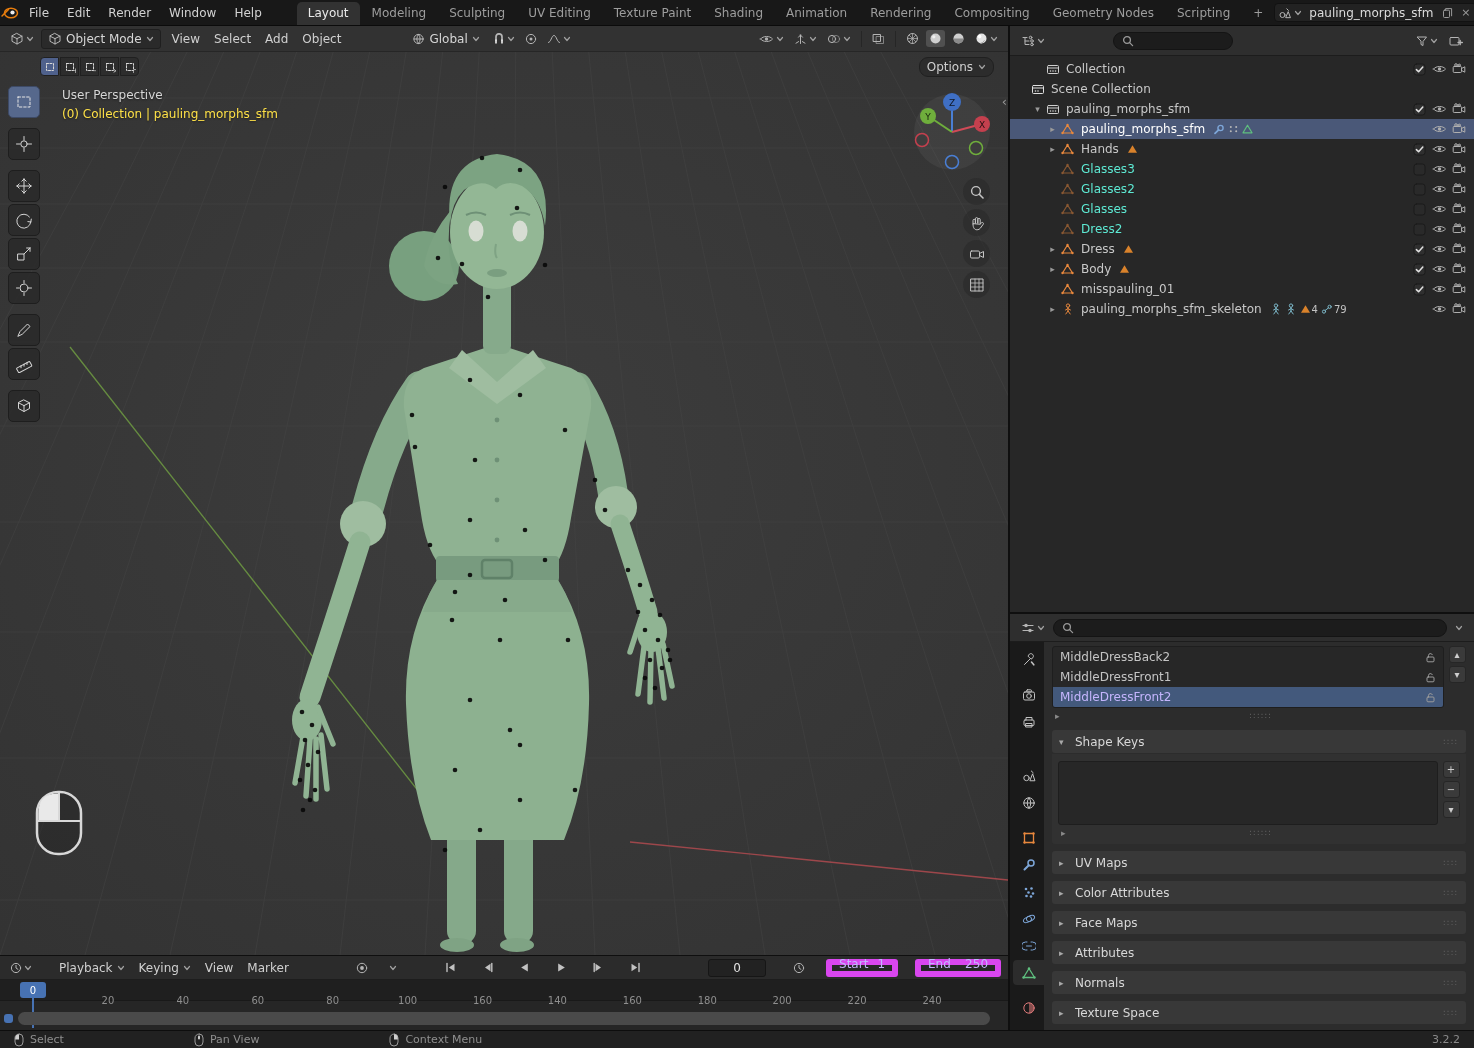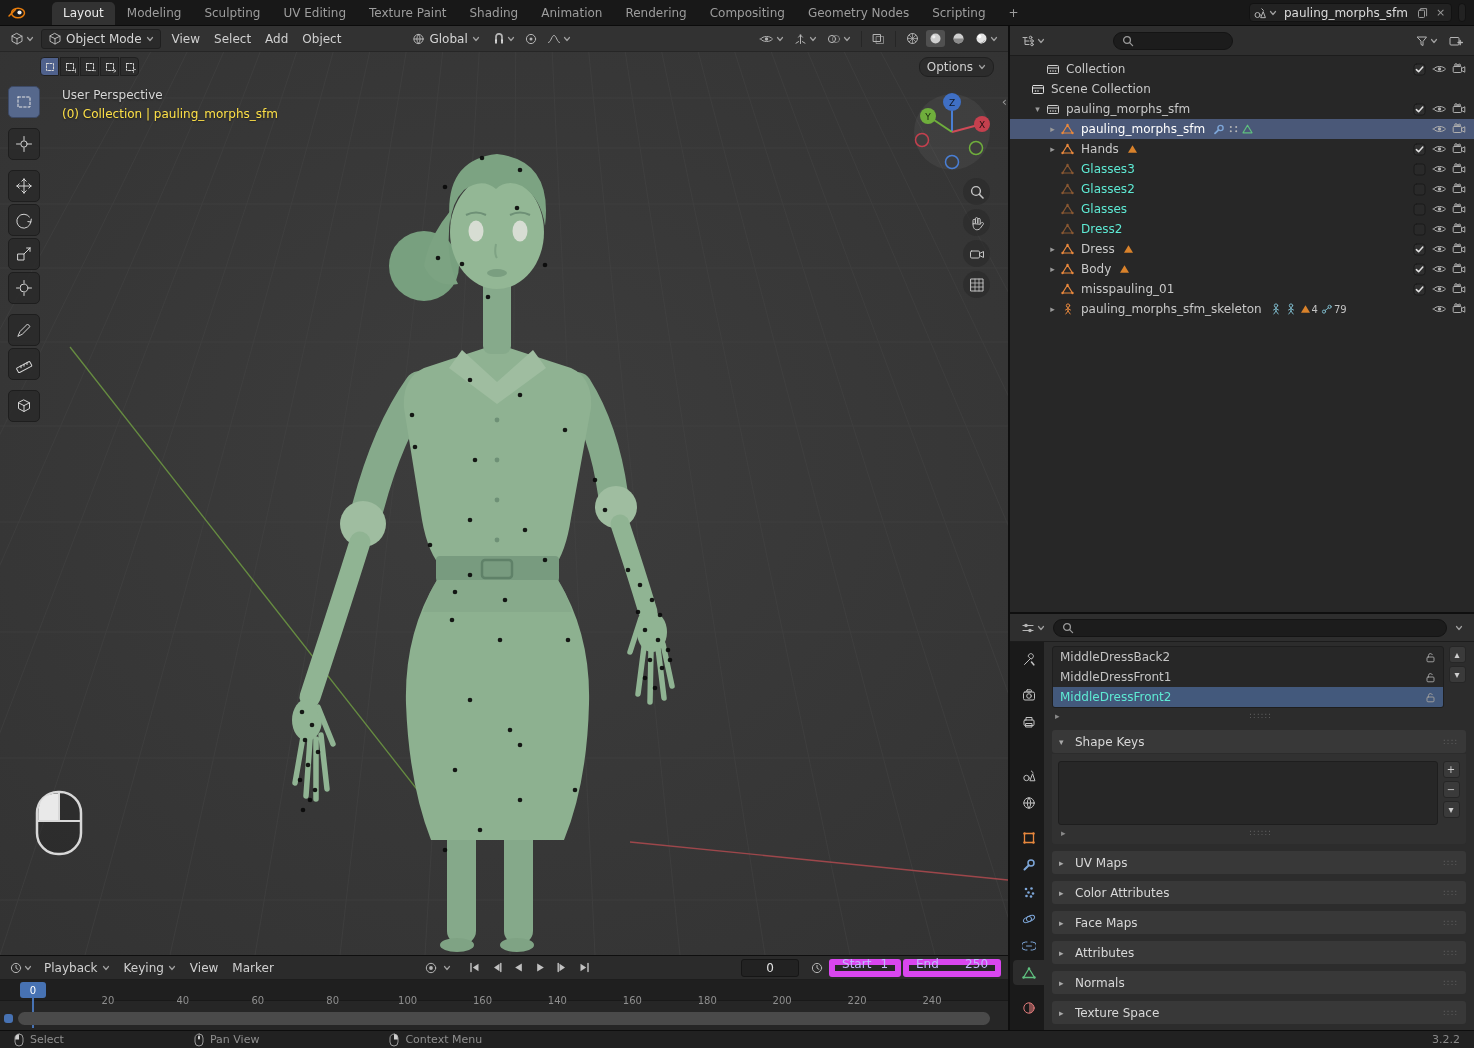--- a/index.html
+++ b/index.html
@@ -5,21 +5,21 @@
   *{margin:0;padding:0;box-sizing:border-box}
   body{width:1474px;height:1048px;overflow:hidden;background:#0c0c0c;font-family:"DejaVu Sans","Liberation Sans",sans-serif;user-select:none}
   #app{position:relative;width:1474px;height:1048px;color:#c8c8c8;font-size:12px}
   .flex{flex:1}
   svg{display:block}
   
   #topbar{position:absolute;left:0;top:0;width:1474px;height:26px;background:#181818;display:flex;align-items:stretch;border-bottom:1px solid #0b0b0b;z-index:30}
   #blender-logo{width:34px;display:flex;align-items:center;justify-content:center}
   #topbar-menus{display:flex;align-items:stretch}
   .tmenu{padding:0 9px;display:flex;align-items:center;color:#d2d2d2}
-  #tabs{display:flex;align-items:flex-end;margin-left:18px;gap:1px}
+  #tabs{display:flex;align-items:flex-end;margin-left:26px;gap:1px}
   .tab{padding:4px 11px 5px;border-radius:5px 5px 0 0;color:#9d9d9d;white-space:nowrap}
   .tab.active{background:#323232;color:#eaeaea}
   #topbar-right{margin-left:auto;display:flex;align-items:center;gap:6px;padding-right:8px}
   .selector{display:flex;align-items:center;background:#222;border:1px solid #121212;border-radius:4px;height:19px;padding:0 3px;gap:3px}
   .selector .name{color:#dcdcdc;padding:0 4px;white-space:nowrap}
   .mini-btn{display:flex;align-items:center;justify-content:center;width:15px;height:15px;border-radius:2px;color:#9a9a9a;font-size:11px}
   
   #vp-header{position:absolute;left:0;top:26px;width:1008px;height:26px;background:#323232;display:flex;align-items:center;gap:4px;padding:0 7px;border-bottom:1px solid #262626;z-index:20}
   .hbtn{display:flex;align-items:center;gap:4px;padding:2px 6px;border-radius:3px;color:#d6d6d6}
   .pill{background:#2a2a2a;border:1px solid #1f1f1f}
@@ -40,21 +40,21 @@
   #vtoolbar{position:absolute;left:8px;top:34px;display:flex;flex-direction:column;gap:2px;z-index:5}
   .vtool{width:32px;height:32px;background:rgba(42,42,42,.88);border:1px solid #1e1e1e;border-radius:5px;display:flex;align-items:center;justify-content:center}
   .vtool.active{background:#56688c;border-color:#3d4a66}
   .vtool.gap{margin-top:8px}
   #gizmo{position:absolute;right:14px;top:36px;z-index:5}
   .navbtn{position:absolute;right:18px;width:27px;height:27px;border-radius:50%;background:rgba(40,40,40,.55);display:flex;align-items:center;justify-content:center;z-index:5}
   #sidebar-toggle{position:absolute;right:1px;top:42px;color:#9a9a9a;font-size:13px;z-index:5}
   #mouse-hint{position:absolute;left:30px;top:736px;z-index:5}
   
   #timeline{position:absolute;left:0;top:955px;width:1008px;height:75px;background:#262626;border-top:1px solid #0f0f0f}
-  #tl-header{height:24px;background:#2b2b2b;display:flex;align-items:center;gap:2px;padding:0 7px;border-bottom:1px solid #1d1d1d}
+  #tl-header{height:24px;background:#2b2b2b;display:flex;align-items:center;gap:17px;padding:0 7px;border-bottom:1px solid #1d1d1d}
   .tbtn{display:flex;align-items:center;justify-content:center;width:20px;height:18px;border-radius:3px}
   #tl-frame{width:58px;height:18px;background:#222;border:1px solid #161616;border-radius:3px;color:#e2e2e2;display:flex;align-items:center;justify-content:center;margin:0 6px}
   .tl-pill{height:18px;background:#272727;border:6px solid #d946ef;border-radius:3px;color:#c4b5fd;display:flex;align-items:flex-end;justify-content:space-between;padding:0 7px;gap:8px}
   #tl-ruler{position:relative;height:21px;background:#1f1f1f;border-bottom:1px solid #191919}
   .tick{position:absolute;top:15px;transform:translateX(-50%);font-size:10px;color:#8f8f8f}
   #playhead{position:absolute;top:2px;width:26px;height:16px;background:#4772b3;border-radius:3px;color:#fff;font-size:10px;display:flex;align-items:center;justify-content:center}
   #playhead-line{position:absolute;top:18px;width:2px;height:30px;background:#4772b3}
   #tl-scroll{position:absolute;left:4px;right:4px;bottom:5px;height:13px}
   #tl-scroll .dot{position:absolute;left:0;top:2px;width:9px;height:9px;border-radius:3px;background:#4772b3}
   #tl-scroll .handle{position:absolute;left:14px;right:14px;top:0;height:13px;border-radius:7px;background:#4a4a4a}
@@ -80,21 +80,21 @@
   #props-header .search{flex:1}
   #props-body{position:absolute;top:28px;left:0;right:0;bottom:0;display:flex}
   #ptabs{width:34px;background:#1a1a1a;padding-top:4px;display:flex;flex-direction:column;align-items:flex-end}
   .ptab{width:31px;height:25px;display:flex;align-items:center;justify-content:center;border-radius:4px 0 0 4px;margin:1px 0}
   .ptab.active{background:#2c2c2c}
   .ptab.gap{margin-top:9px}
   #pcontent{flex:1;background:#2c2c2c;padding:2px 8px 0 8px;overflow:hidden}
   .plist{display:flex;margin-top:2px}
   .plist-box{flex:1;background:#272727;border:1px solid #1e1e1e;border-radius:3px;overflow:hidden}
   .plist-row{height:20px;display:flex;align-items:center;padding:0 7px;color:#c4c4c4}
-  .plist-row.sel{background:#43597c;color:#5eead4}
+  .plist-row.sel{background:#43597c;color:#c4b5fd}
   .plist-side{width:22px;display:flex;flex-direction:column;gap:3px;align-items:center;padding-left:4px}
   .sq-btn{width:17px;height:17px;background:#3a3a3a;border:1px solid #262626;border-radius:3px;color:#cfcfcf;display:flex;align-items:center;justify-content:center;font-size:10px}
   .filter-row{height:15px;display:flex;align-items:center;color:#8a8a8a;font-size:9px;padding:0 3px}
   .grip{color:#5e5e5e;letter-spacing:2px;font-size:9px}
   .filter-row .grip{flex:1;text-align:center}
   .panel{margin-top:7px}
   .panel-h{height:23px;background:#383838;border-radius:3px;display:flex;align-items:center;padding:0 7px;color:#d8d8d8;gap:6px}
   .panel-h .grip{margin-left:auto}
   .panel-h .parr{color:#a8a8a8;font-size:9px;width:10px}
   .panel-body{background:#313131;border-radius:0 0 3px 3px;padding:7px 6px 4px 6px;margin-top:1px}
@@ -109,20 +109,27 @@
 
 <div id="app">
 
   <div id="topbar">
     <div id="blender-logo">
         <svg width="20" height="15" viewBox="0 0 20 15" fill="none" stroke-linecap="round" stroke-linejoin="round">
           <ellipse cx="11" cy="8" rx="6.5" ry="4.8" stroke="#e87d0d" stroke-width="1.5"></ellipse>
           <circle cx="12.5" cy="7.5" r="2.1" fill="#eee"></circle>
           <path d="M2 11 L8.5 4.5" stroke="#e87d0d" stroke-width="1.5"></path>
         </svg>
+      </div>
+    <div id="topbar-menus">
+        <span class="tmenu">File</span>
+        <span class="tmenu">Edit</span>
+        <span class="tmenu">Render</span>
+        <span class="tmenu">Window</span>
+        <span class="tmenu">Help</span>
       </div>
     <div id="tabs">
         <span class="tab active">Layout</span>
         <span class="tab">Modeling</span>
         <span class="tab">Sculpting</span>
         <span class="tab">UV Editing</span>
         <span class="tab">Texture Paint</span>
         <span class="tab">Shading</span>
         <span class="tab">Animation</span>
         <span class="tab">Rendering</span>
@@ -736,21 +743,21 @@
             <svg width="12" height="12" viewBox="0 0 12 12" fill="none" stroke-linecap="round" stroke-linejoin="round">
               <circle cx="6" cy="6" r="4.6" stroke="#b5b5b5"></circle>
               <path d="M6 3.4 V6 L8 7.4" stroke="#b5b5b5"></path>
             </svg>
           </span>
         </span>
       <span class="tl-pill" style="width:72px">
           <span>Start</span>
           <span>1</span>
         </span>
-      <span class="tl-pill" style="width:98px">
+      <span class="tl-pill" style="width:86px">
           <span>End</span>
           <span>250</span>
         </span>
     </div>
     <div id="tl-ruler">
       <div id="playhead" style="left:20px">0</div>
       <div id="playhead-line" style="left:32px"></div>
     <span class="tick" style="left:107.91666666666666px">20</span>
         <span class="tick" style="left:182.83333333333331px">40</span>
         <span class="tick" style="left:257.75px">60</span>

